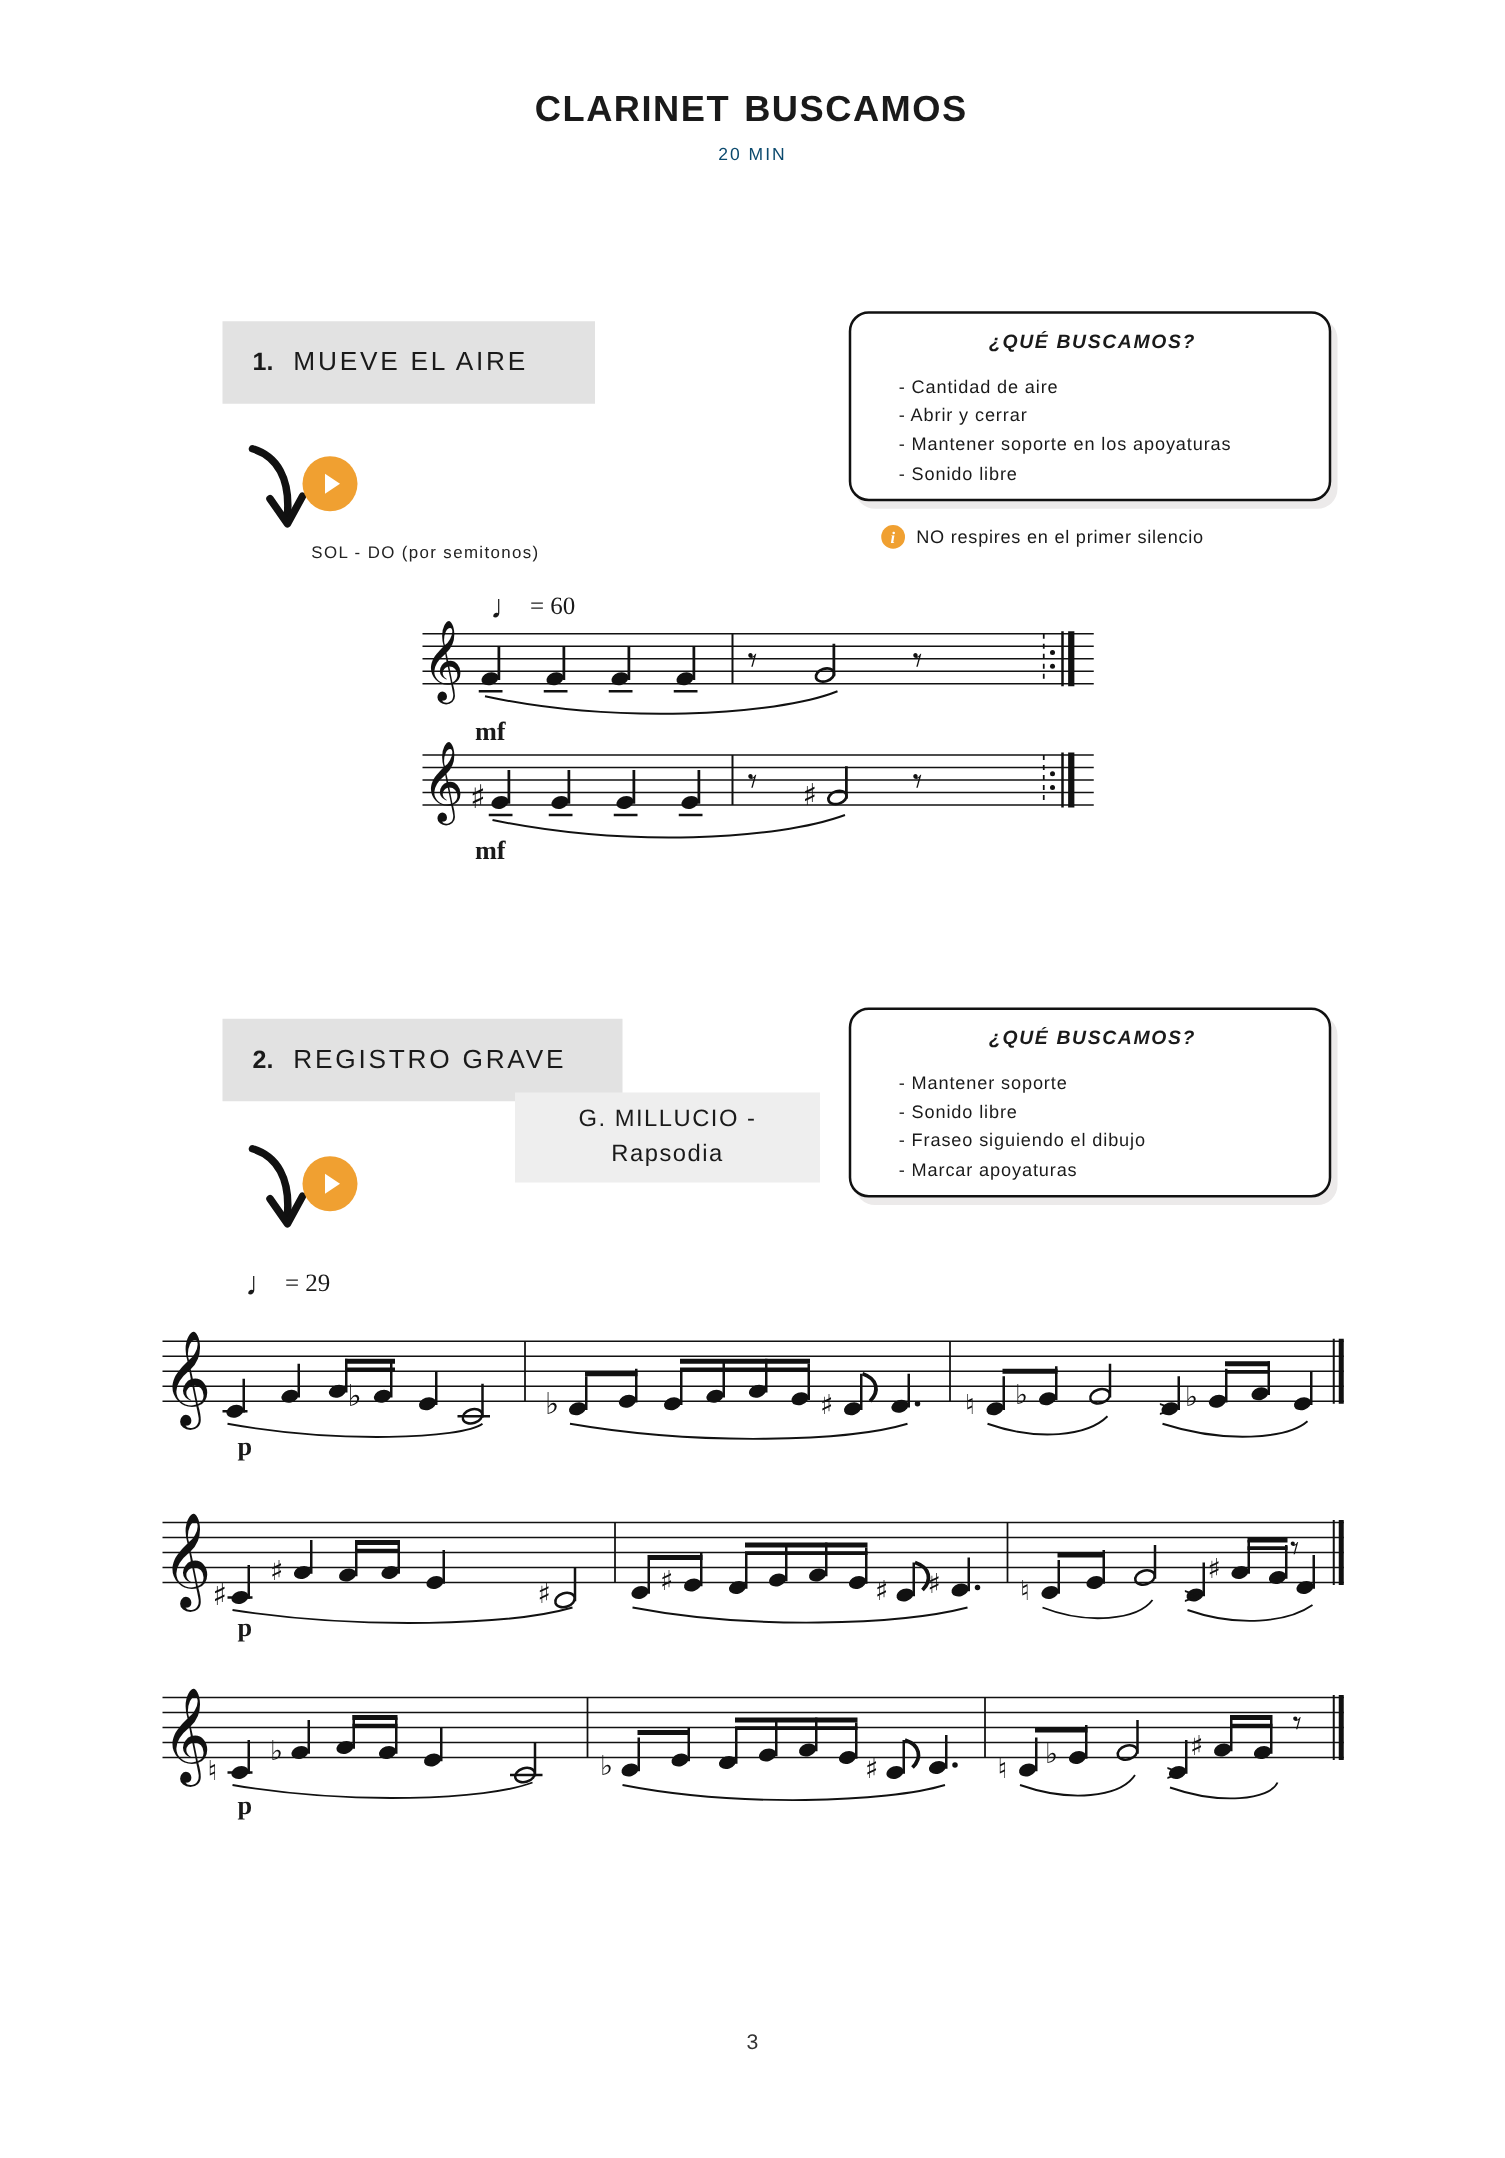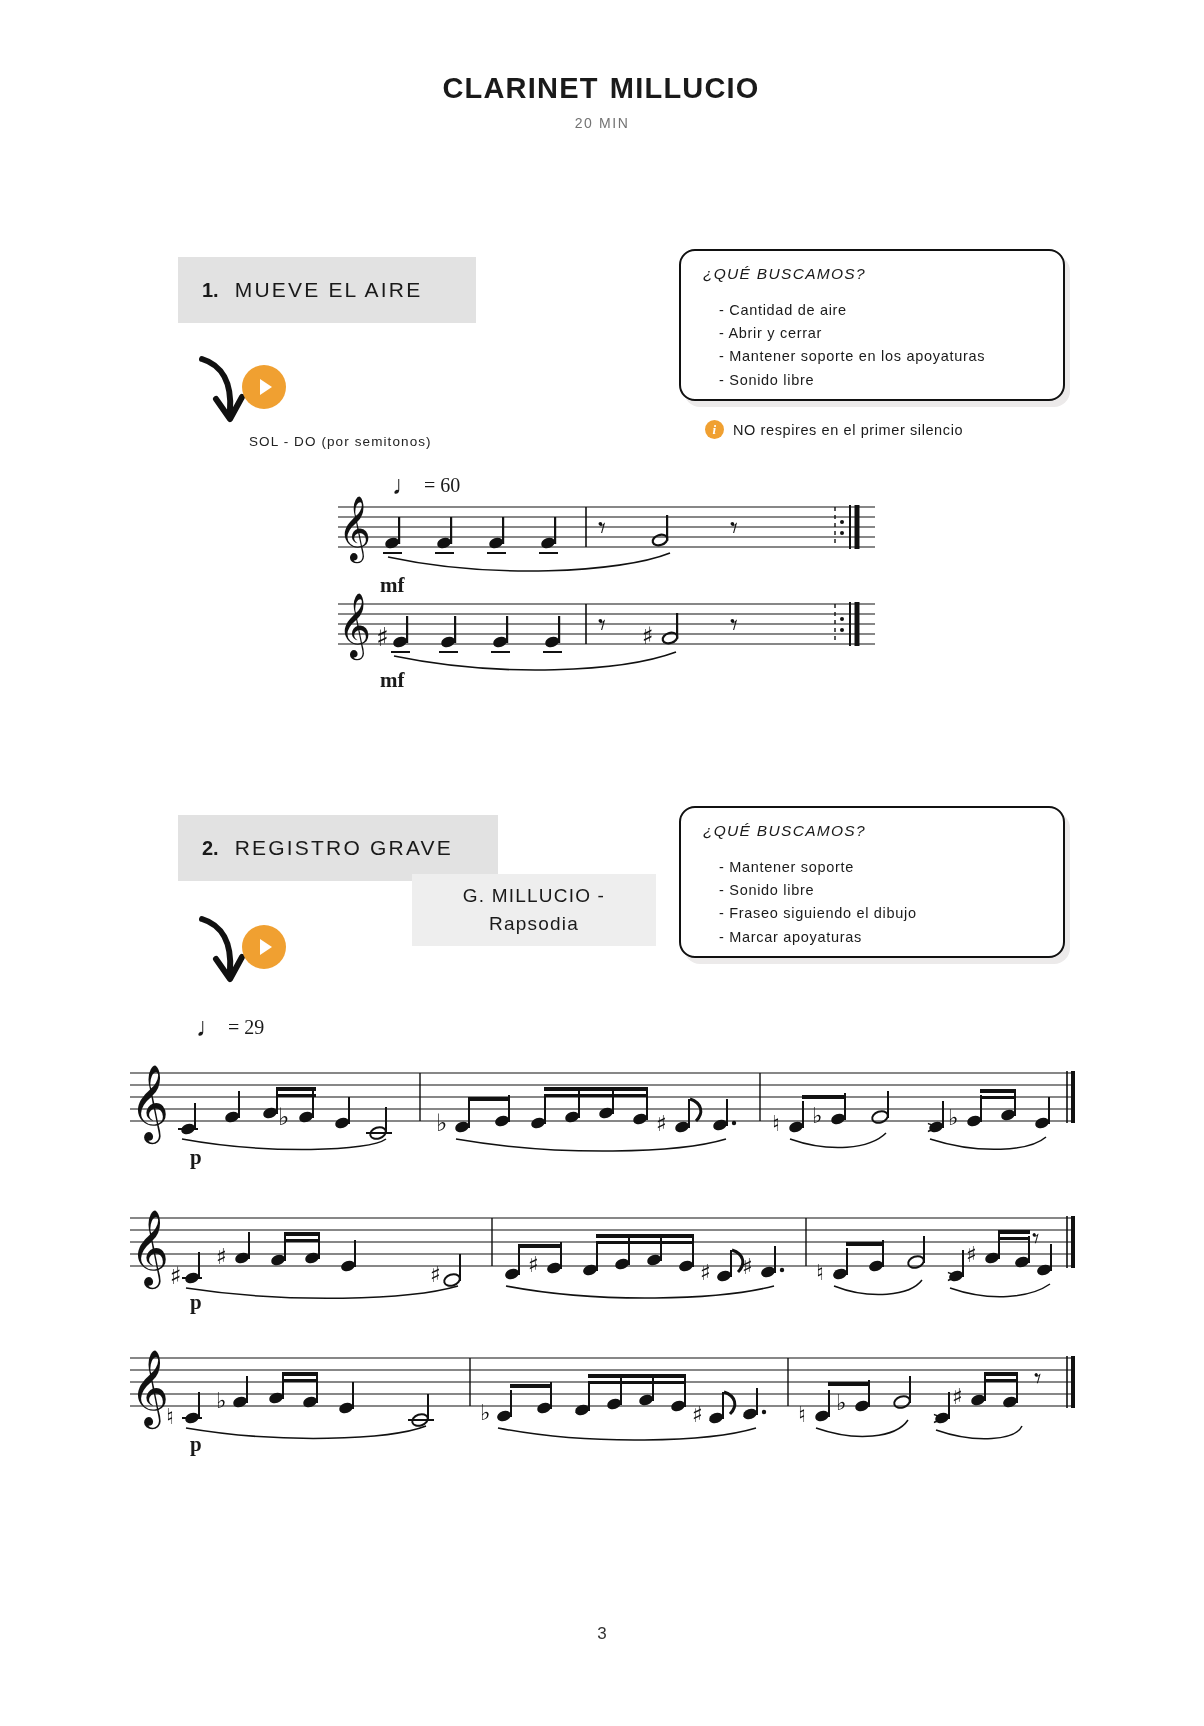--- a/index.html
+++ b/index.html
@@ -44,21 +44,21 @@
     transform: rotate(-0.6deg);
   }
   .doc-sub {
     position: absolute;
     top: 115px;
     left: 0;
     width: 100%;
     text-align: center;
     font-size: 14px;
     letter-spacing: 1.6px;
-    color: #737373;
+    color: #0c4a6e;
   }
   .sub-hl {
     position: relative;
     display: inline-block;
     padding: 0 5px;
   }
   .sub-hl::before {
     content: "";
     position: absolute;
     left: -2px;
@@ -139,23 +139,23 @@
   .callout {
     position: absolute;
     border: 2.5px solid #111;
     border-radius: 16px;
     background: #fff;
     box-sizing: border-box;
     padding: 14px 18px 16px 22px;
     box-shadow: 5px 6px 0 0 #eceaea;
   }
   .callout-title {
-    text-align: left;
+    text-align: center;
     font-style: italic;
-    font-weight: normal;
+    font-weight: bold;
     font-size: 15.5px;
     letter-spacing: 1.3px;
     margin-bottom: 8px;
   }
   .callout ul {
     list-style: none;
     margin: 16px;
     padding: 0;
   }
   .callout li {
@@ -215,21 +215,21 @@
     width: 100%;
     text-align: center;
     font-size: 17px;
     color: #333;
   }
 </style>
 </head>
 <body>
 
 <div class="doc-title">
-  <span>CLARINET </span><span class="title-hl">MILLUCIO</span>
+  <span>CLARINET </span><span class="title-hl">BUSCAMOS</span>
 </div>
 <div class="doc-sub">
   <span class="sub-hl">20 MIN</span>
 </div>
 
 <div class="sec-chip" style="left:178px; top:257px; width:298px; height:66px;">
   <span class="sec-num">1.</span>
   <span class="sec-name">MUEVE EL AIRE</span>
 </div>
 

